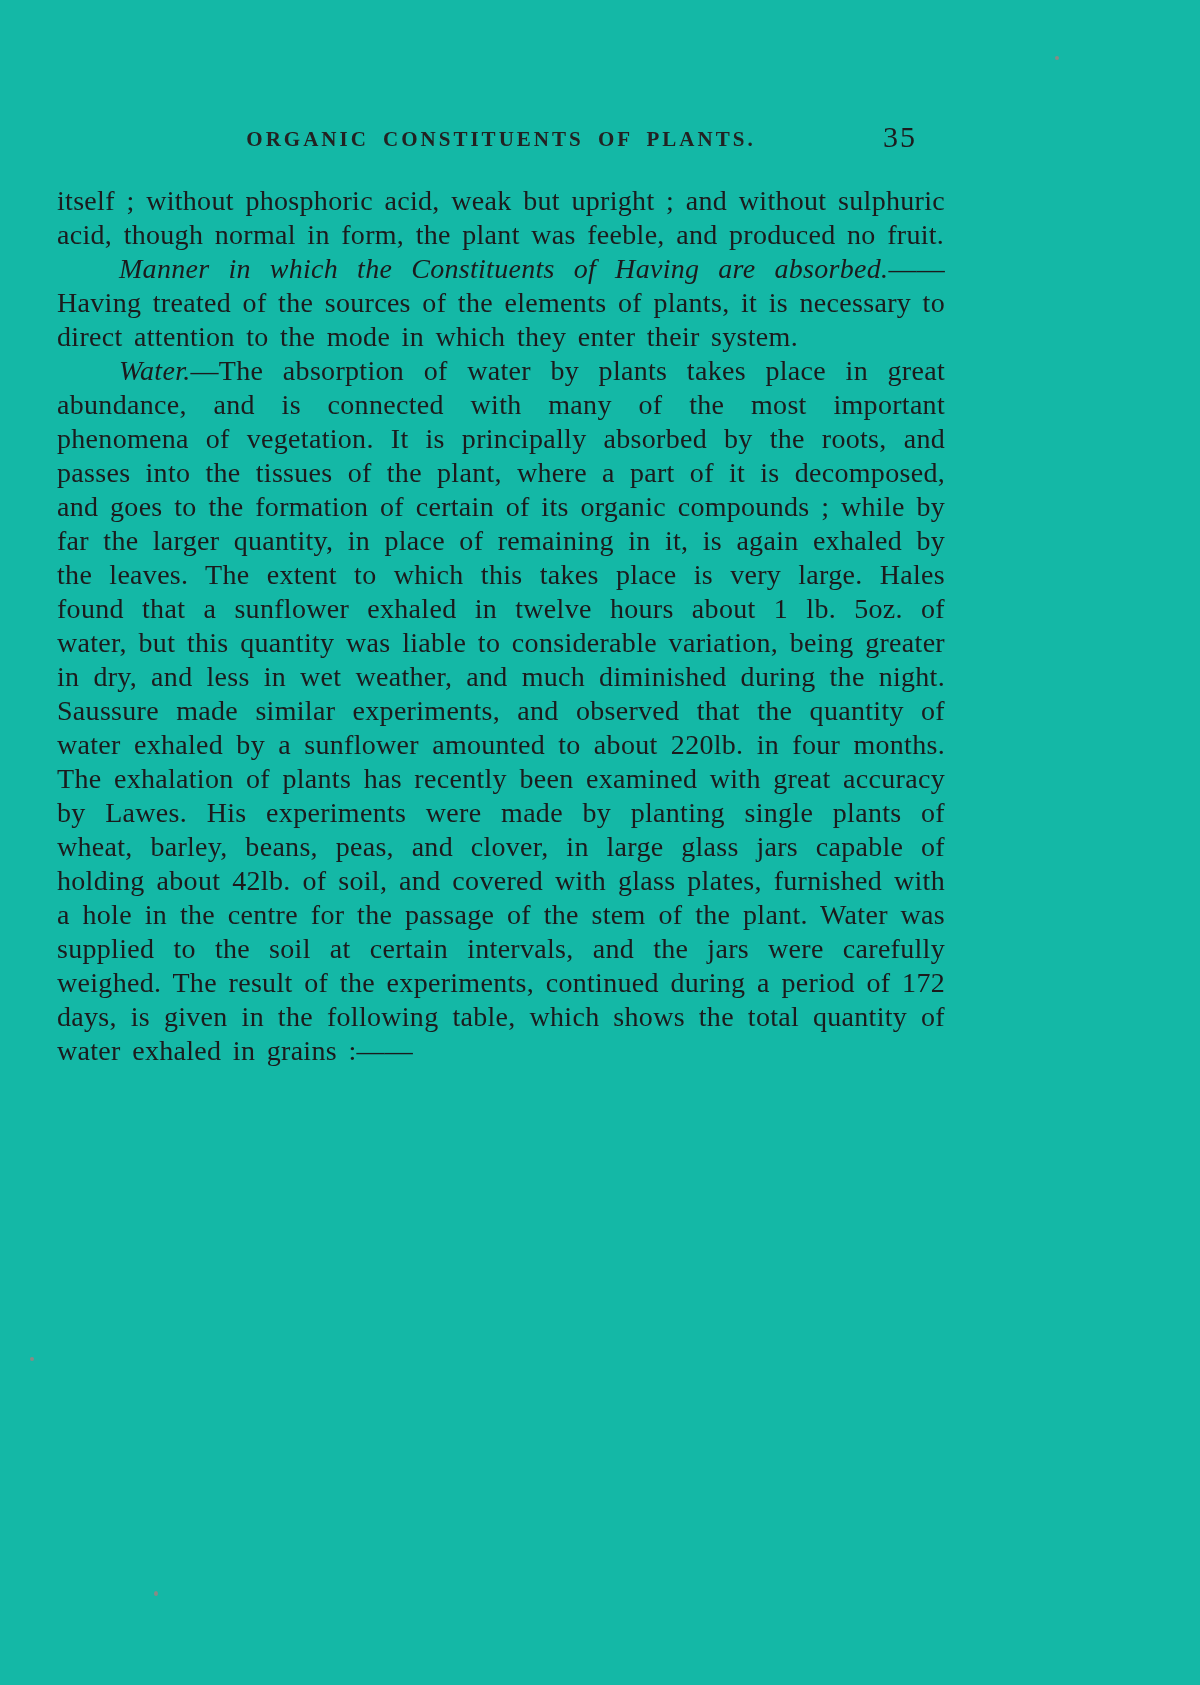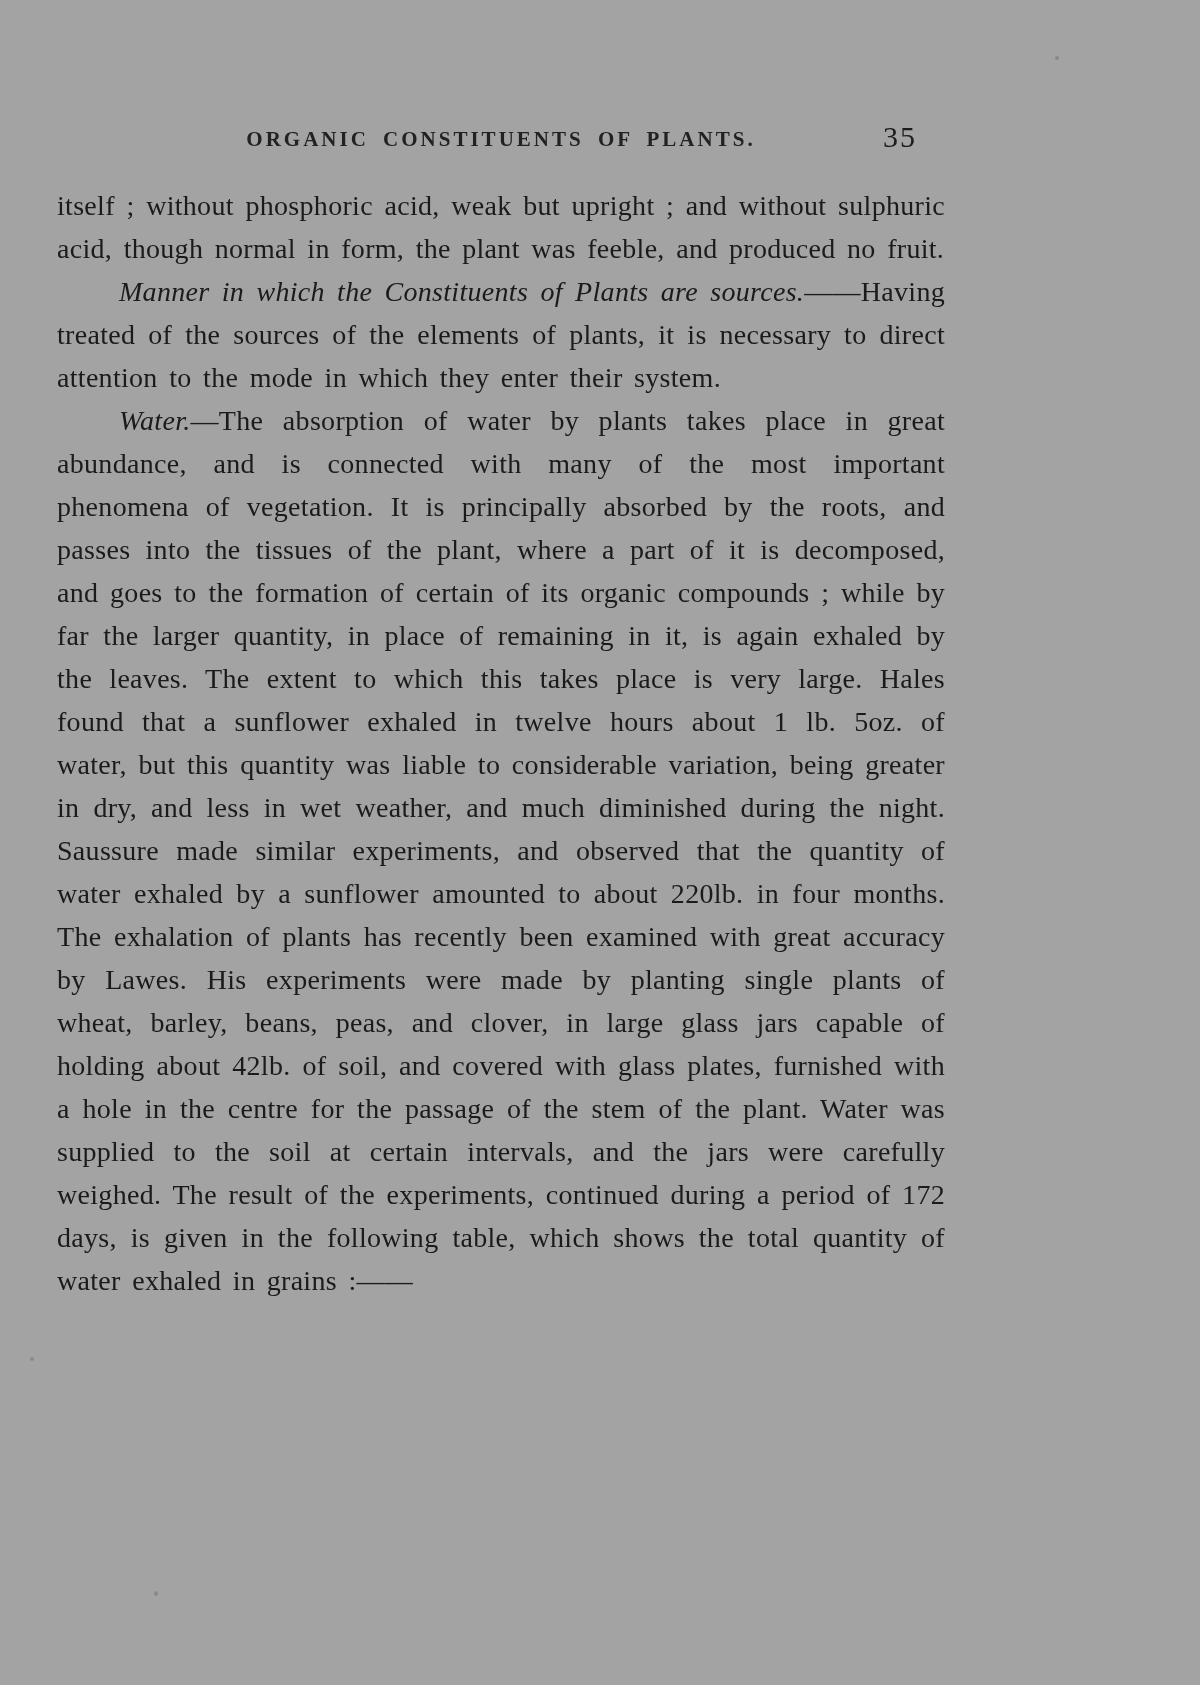--- a/index.html
+++ b/index.html
@@ -7,21 +7,21 @@
   body {
     width: 1200px;
     height: 1685px;
     background: #f4f4f2;
     font-family: "Liberation Serif", serif;
   }
   .page {
     position: relative;
     width: 1200px;
     height: 1685px;
-    background: #a3a3a3;
+    background: #14b8a6;
     overflow: hidden;
     color: #1c1c1e;
   }
   .running-header {
     position: absolute;
     top: 127px;
     left: 57px;
     width: 888px;
     height: 40px;
   }
@@ -42,21 +42,21 @@
     letter-spacing: 2px;
     color: #1c1c1e;
   }
   .body-text {
     position: absolute;
     top: 184px;
     left: 57px;
     width: 888px;
     text-align: justify;
     font-size: 28px;
-    line-height: 43px;
+    line-height: 34px;
     word-spacing: 0.15em;
     letter-spacing: 0.3px;
     color: #1b1b1d;
   }
   .para { margin: 0; }
   .para.indent { text-indent: 62px; }
   .lead-italic { font-style: italic; }
   .scan-speck {
     position: absolute;
     background: #8a8a85;
@@ -73,21 +73,21 @@
 
   <div class="running-header">
     <span class="header-title">ORGANIC CONSTITUENTS OF PLANTS.</span>
     <span class="page-number">35</span>
   </div>
 
   <div class="body-text">
 
     <p class="para"><span class="lead-italic"></span><span>itself ; without phosphoric acid, weak but upright ; and without sulphuric acid, though normal in form, the plant was feeble, and produced no fruit.</span></p>
 
-    <p class="para indent"><span class="lead-italic">Manner in which the Constituents of Plants are sources.</span><span>——Having treated of the sources of the elements of plants, it is necessary to direct attention to the mode in which they enter their system.</span></p>
+    <p class="para indent"><span class="lead-italic">Manner in which the Constituents of Having are absorbed.</span><span>——Having treated of the sources of the elements of plants, it is necessary to direct attention to the mode in which they enter their system.</span></p>
 
     <p class="para indent"><span class="lead-italic">Water.</span><span>—The absorption of water by plants takes place in great abundance, and is connected with many of the most important phenomena of vegetation.  It is principally absorbed by the roots, and passes into the tissues of the plant, where a part of it is decomposed, and goes to the formation of certain of its organic compounds ; while by far the larger quantity, in place of remaining in it, is again exhaled by the leaves.  The extent to which this takes place is very large.  Hales found that a sunflower exhaled in twelve hours about 1 lb. 5oz. of water, but this quantity was liable to considerable variation, being greater in dry, and less in wet weather, and much diminished during the night.  Saussure made similar experiments, and observed that the quantity of water exhaled by a sunflower amounted to about 220lb. in four months.  The exhalation of plants has recently been examined with great accuracy by Lawes.  His experiments were made by planting single plants of wheat, barley, beans, peas, and clover, in large glass jars capable of holding about 42lb. of soil, and covered with glass plates, furnished with a hole in the centre for the passage of the stem of the plant.  Water was supplied to the soil at certain intervals, and the jars were carefully weighed.  The result of the experiments, continued during a period of 172 days, is given in the following table, which shows the total quantity of water exhaled in grains :——</span></p>
 
   </div>
 
   <span class="scan-speck speck-1"></span>
   <span class="scan-speck speck-2"></span>
   <span class="scan-speck speck-3"></span>
 
 </div>

